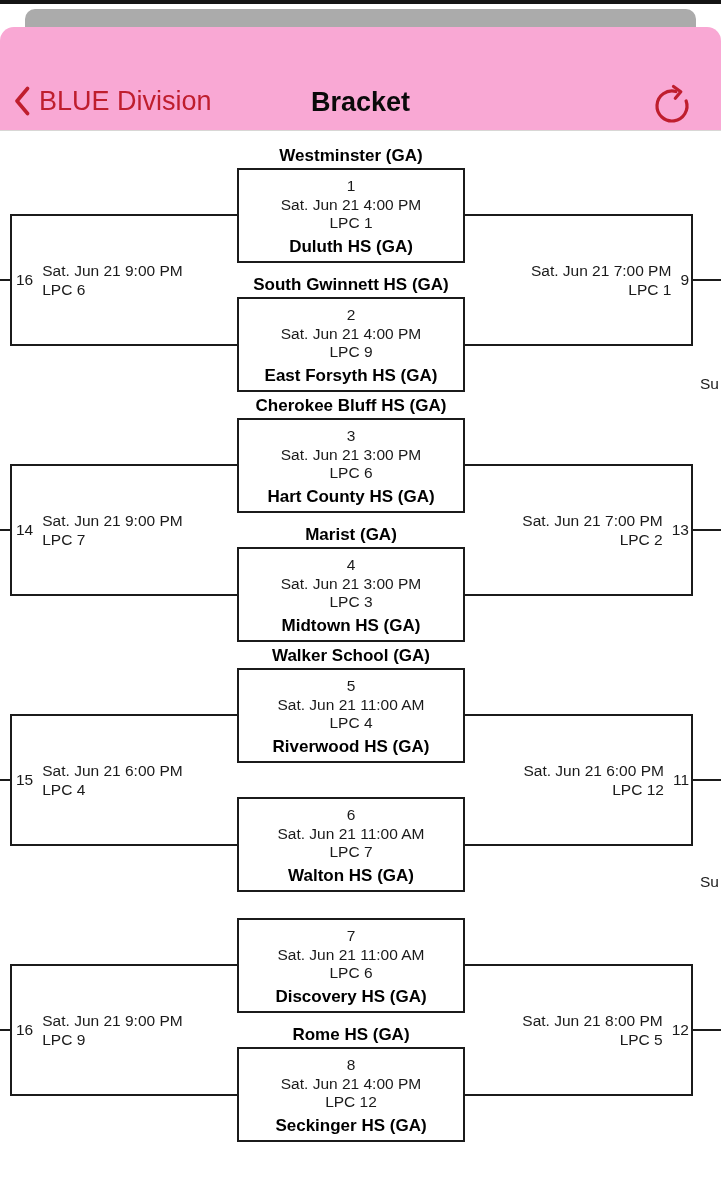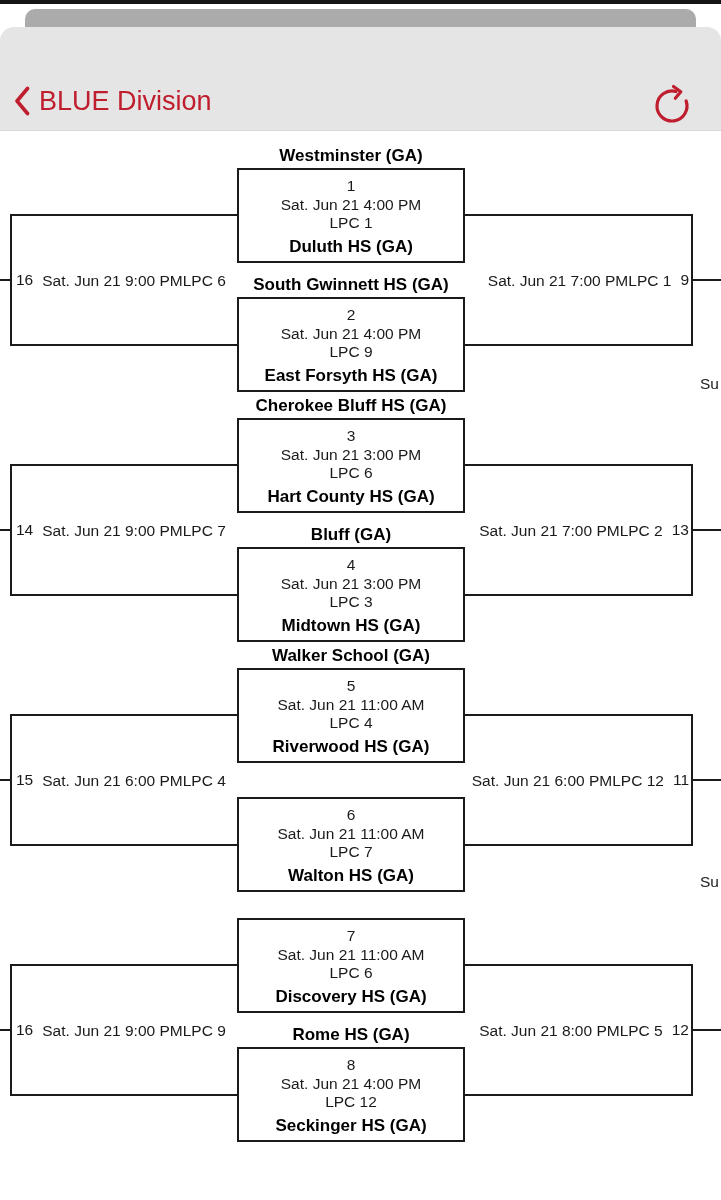--- a/index.html
+++ b/index.html
@@ -3,21 +3,21 @@
 <meta charset="utf-8">
 <style>
   html,body{margin:0;padding:0;background:#ffffff;}
   #stage{position:relative;width:721px;height:1200px;overflow:hidden;background:#ffffff;
          font-family:"Liberation Sans","DejaVu Sans",sans-serif;}
 
   
   .top-black-bar{position:absolute;left:0;top:0;width:721px;height:4px;background:#141414;}
   .backdrop-bar{position:absolute;left:25px;top:9px;width:671px;height:26px;background:#ababab;
                 border-radius:10px 10px 0 0;}
-  .sheet-nav{position:absolute;left:0;top:27px;width:721px;height:104px;background:#e5e5e5;
+  .sheet-nav{position:absolute;left:0;top:27px;width:721px;height:104px;background:#f9a8d4;
              border-radius:14px 14px 0 0;border-bottom:1px solid #d8d7d5;box-sizing:border-box;}
   .back-group{position:absolute;left:14px;top:52px;height:44px;display:flex;align-items:center;gap:9px;cursor:pointer;}
   .back-label{font-size:27px;color:#bf1e2e;white-space:nowrap;}
   .nav-title{position:absolute;left:0;right:0;top:60px;text-align:center;font-size:27px;font-weight:600;color:#0a0a0a;}
   .refresh-btn{position:absolute;right:27px;top:52px;width:44px;height:46px;cursor:pointer;}
 
   
   .pair{position:absolute;left:0;width:721px;height:250px;padding-left:40px;}
   .hline{position:absolute;height:2px;background:#1b1b1b;}
   .vline{position:absolute;width:2px;background:#1b1b1b;}
@@ -25,41 +25,42 @@
         font-weight:700;font-size:17px;color:#000;white-space:nowrap;}
   .gamebox{position:absolute;left:237px;width:228px;height:95px;border:2px solid #1b1b1b;background:#fff;
            box-sizing:border-box;display:flex;flex-direction:column;align-items:center;
            padding:7px 4px 5px 4px;font-size:15.5px;line-height:18.5px;color:#1a1a1a;cursor:pointer;}
   .gamebox div{white-space:nowrap;}
   .gteam{margin-top:auto;font-weight:700;font-size:17px;color:#000;}
   .side-label{position:absolute;top:110px;height:50px;display:flex;align-items:center;gap:9px;
               font-size:15.5px;color:#1a1a1a;cursor:pointer;}
   .side-label.left{left:16px;}
   .side-label.right{left:465px;width:224px;justify-content:flex-end;}
-  .side-text{display:flex;flex-direction:row;line-height:19px;white-space:nowrap;}
+  .side-text{display:flex;flex-direction:column;line-height:19px;white-space:nowrap;}
   .side-text.right-text{text-align:right;}
   .edge-frag{position:absolute;left:700px;width:21px;overflow:hidden;font-size:15.5px;
              line-height:19px;color:#1a1a1a;white-space:nowrap;}
 </style>
 </head>
 <body>
 
 <div id="stage">
 
   <div class="top-black-bar"></div>
   <div class="backdrop-bar"></div>
   <div class="sheet-nav">
     <div class="back-group">
       <span>
         <svg width="16" height="30" viewBox="0 0 16 30" style="display:block">
           <path d="M 13.5 2.5 L 3 15 L 13.5 27.5" fill="none" stroke="#bf1e2e" stroke-width="3.6" stroke-linecap="round" stroke-linejoin="round"></path>
         </svg>
       </span>
       <span class="back-label">BLUE Division</span>
     </div>
+    <div class="nav-title">Bracket</div>
     <div class="refresh-btn">
       <span>
         <svg width="44" height="46" viewBox="0 0 44 46" style="display:block">
           <path d="M 25.9 12.5 A 15 15 0 1 0 36.1 21.9" fill="none" stroke="#bf1e2e" stroke-width="3.2" stroke-linecap="round"></path>
           <path d="M 23.5 7.5 L 30.8 12.8 L 25.3 19.2" fill="none" stroke="#bf1e2e" stroke-width="3.2" stroke-linecap="round" stroke-linejoin="round"></path>
         </svg>
       </span>
     </div>
   </div>
 
@@ -114,21 +115,21 @@
     <div class="vline" style="left:691px;top:69px;height:132px"></div>
     <div class="hline" style="left:691px;top:134px;width:30px"></div>
 
     <div class="team" style="top:0">Cherokee Bluff HS (GA)</div>
     <div class="gamebox" style="top:23px">
       <div>3</div>
       <div>Sat. Jun 21 3:00 PM</div>
       <div>LPC 6</div>
       <div class="gteam">Hart County HS (GA)</div>
     </div>
-    <div class="team" style="top:129px">Bluff (GA)</div>
+    <div class="team" style="top:129px">Marist (GA)</div>
     <div class="gamebox" style="top:152px">
       <div>4</div>
       <div>Sat. Jun 21 3:00 PM</div>
       <div>LPC 3</div>
       <div class="gteam">Midtown HS (GA)</div>
     </div>
 
     <div class="side-label left">
       <span>14</span>
       <span class="side-text">

